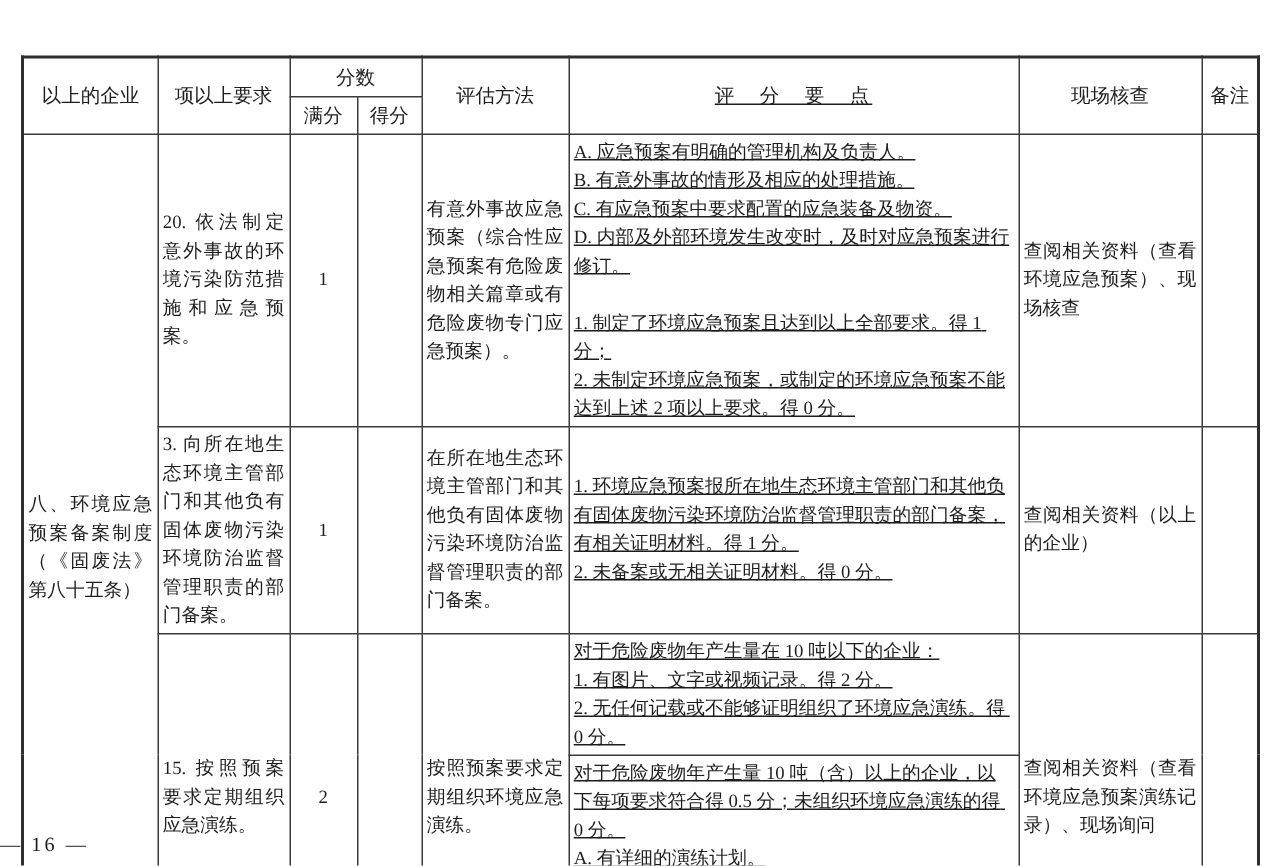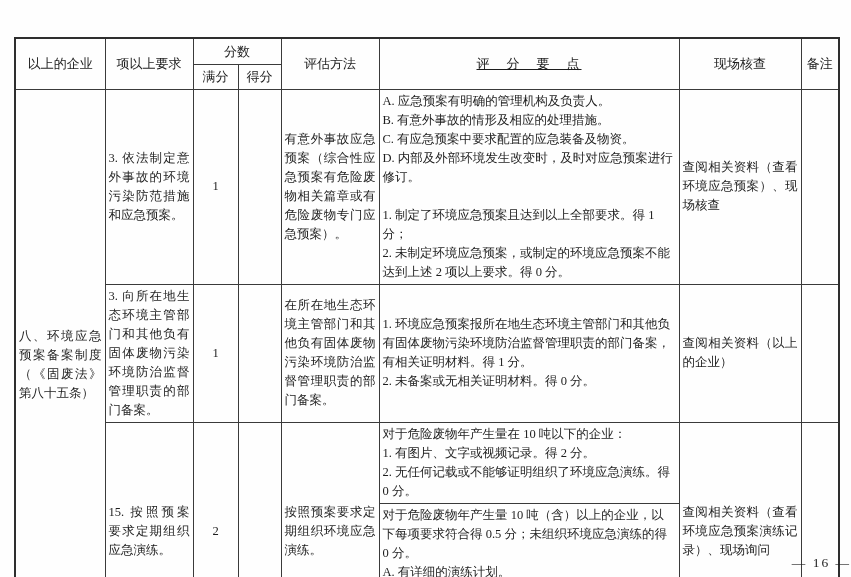--- a/index.html
+++ b/index.html
@@ -17,25 +17,25 @@
     font-weight:normal;
     font-size:12.5px;line-height:19px;
     padding:2px 3px;
     vertical-align:middle;
     overflow:hidden;
     word-break:break-all;
   }
   .eval th{text-align:center;font-size:13px;}
   .c-center{text-align:center;}
   .c-justify{text-align:justify;text-justify:inter-ideograph;}
-  .pre{white-space:pre-wrap;}
+  .pre{white-space:pre-wrap;text-decoration:underline;}
   .points-head{letter-spacing:2px;text-decoration:underline;}
   .page-num{
     position:absolute;left:0;bottom:6px;width:100%;
-    text-align:right;font-size:13.5px;letter-spacing:2px;
+    text-align:left;font-size:13.5px;letter-spacing:2px;
   }
 </style>
 </head>
 <body>
 
 <table class="eval">
   <colgroup>
     <col style="width:90px">
       <col style="width:88px">
       <col style="width:45px">
@@ -55,21 +55,21 @@
     <th rowspan="2">现场核查</th>
     <th rowspan="2">备注</th>
   </tr>
   <tr style="height:25px">
     <th>满分</th>
     <th>得分</th>
   </tr>
 
   <tr style="height:157px">
     <td rowspan="4" class="c-justify">八、环境应急预案备案制度（《固废法》第八十五条）</td>
-    <td class="c-justify">3. 依法制定意外事故的环境污染防范措施和应急预案。</td>
+    <td class="c-justify">20. 依法制定意外事故的环境污染防范措施和应急预案。</td>
     <td class="c-center">1</td>
     <td class="c-center"></td>
     <td class="c-justify">有意外事故应急预案（综合性应急预案有危险废物相关篇章或有危险废物专门应急预案）。</td>
     <td class="pre">A. 应急预案有明确的管理机构及负责人。
 B. 有意外事故的情形及相应的处理措施。
 C. 有应急预案中要求配置的应急装备及物资。
 D. 内部及外部环境发生改变时，及时对应急预案进行修订。
 
 1. 制定了环境应急预案且达到以上全部要求。得 1 分；
 2. 未制定环境应急预案，或制定的环境应急预案不能达到上述 2 项以上要求。得 0 分。</td>

